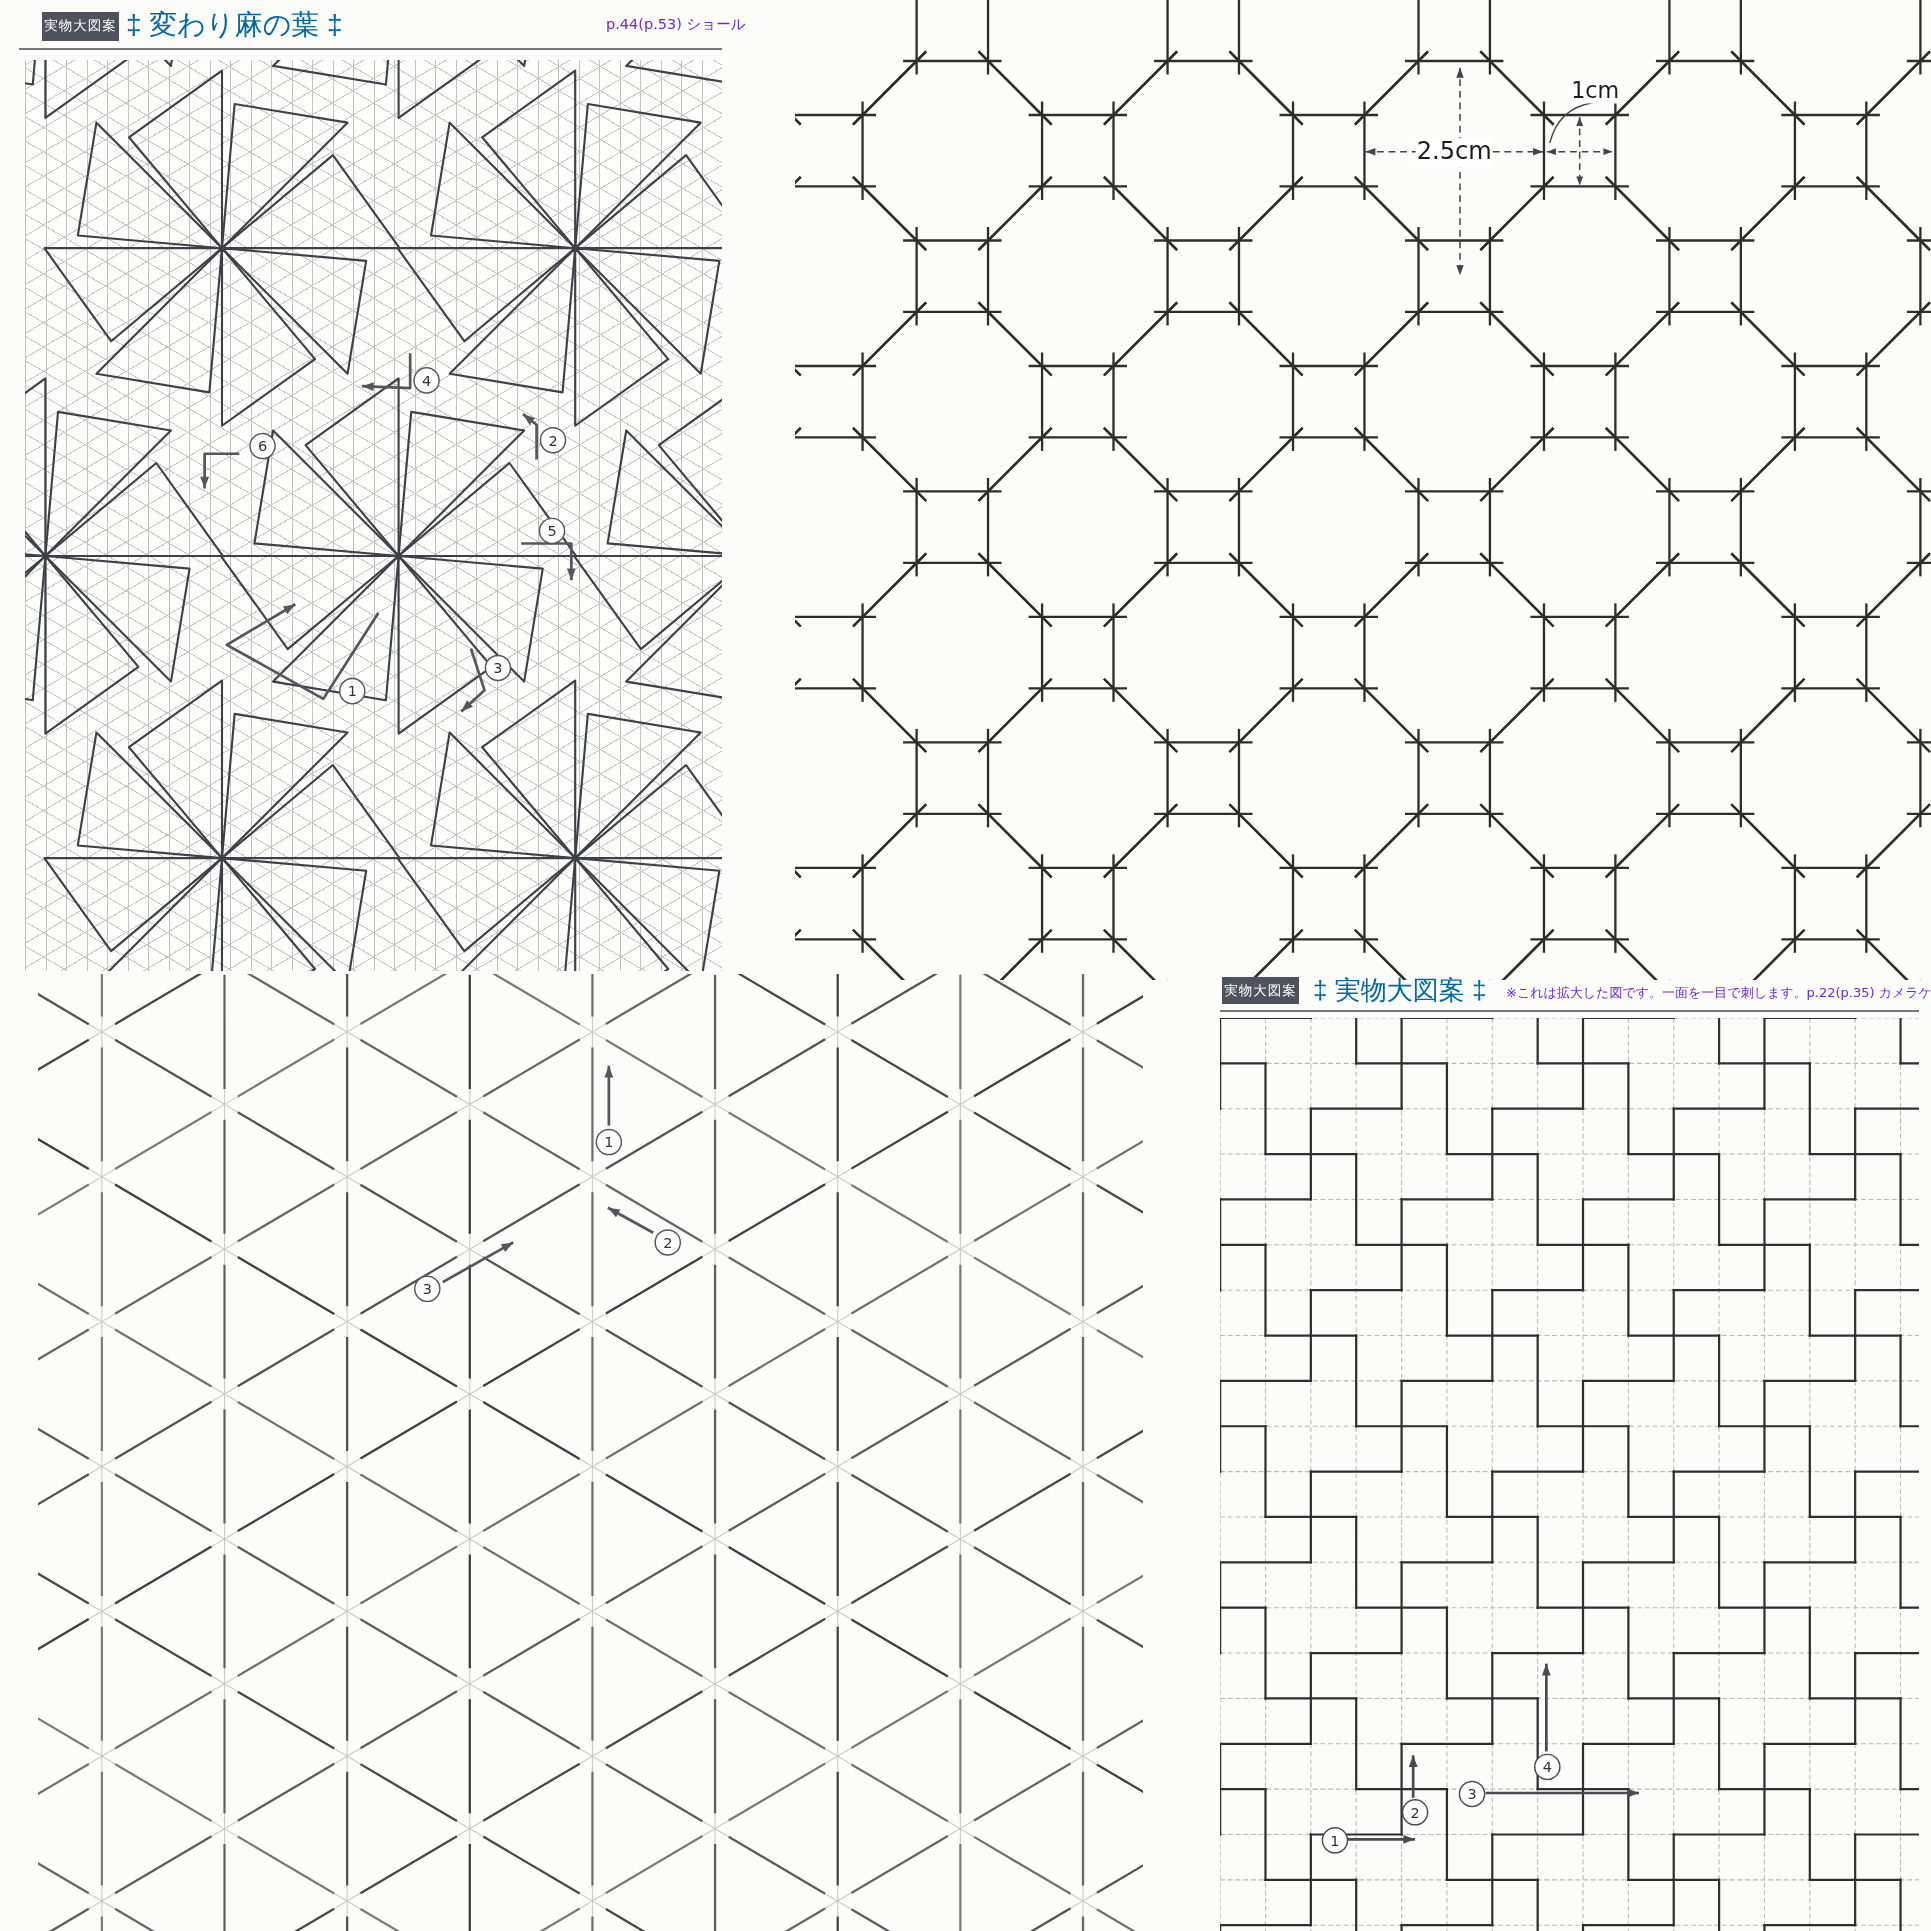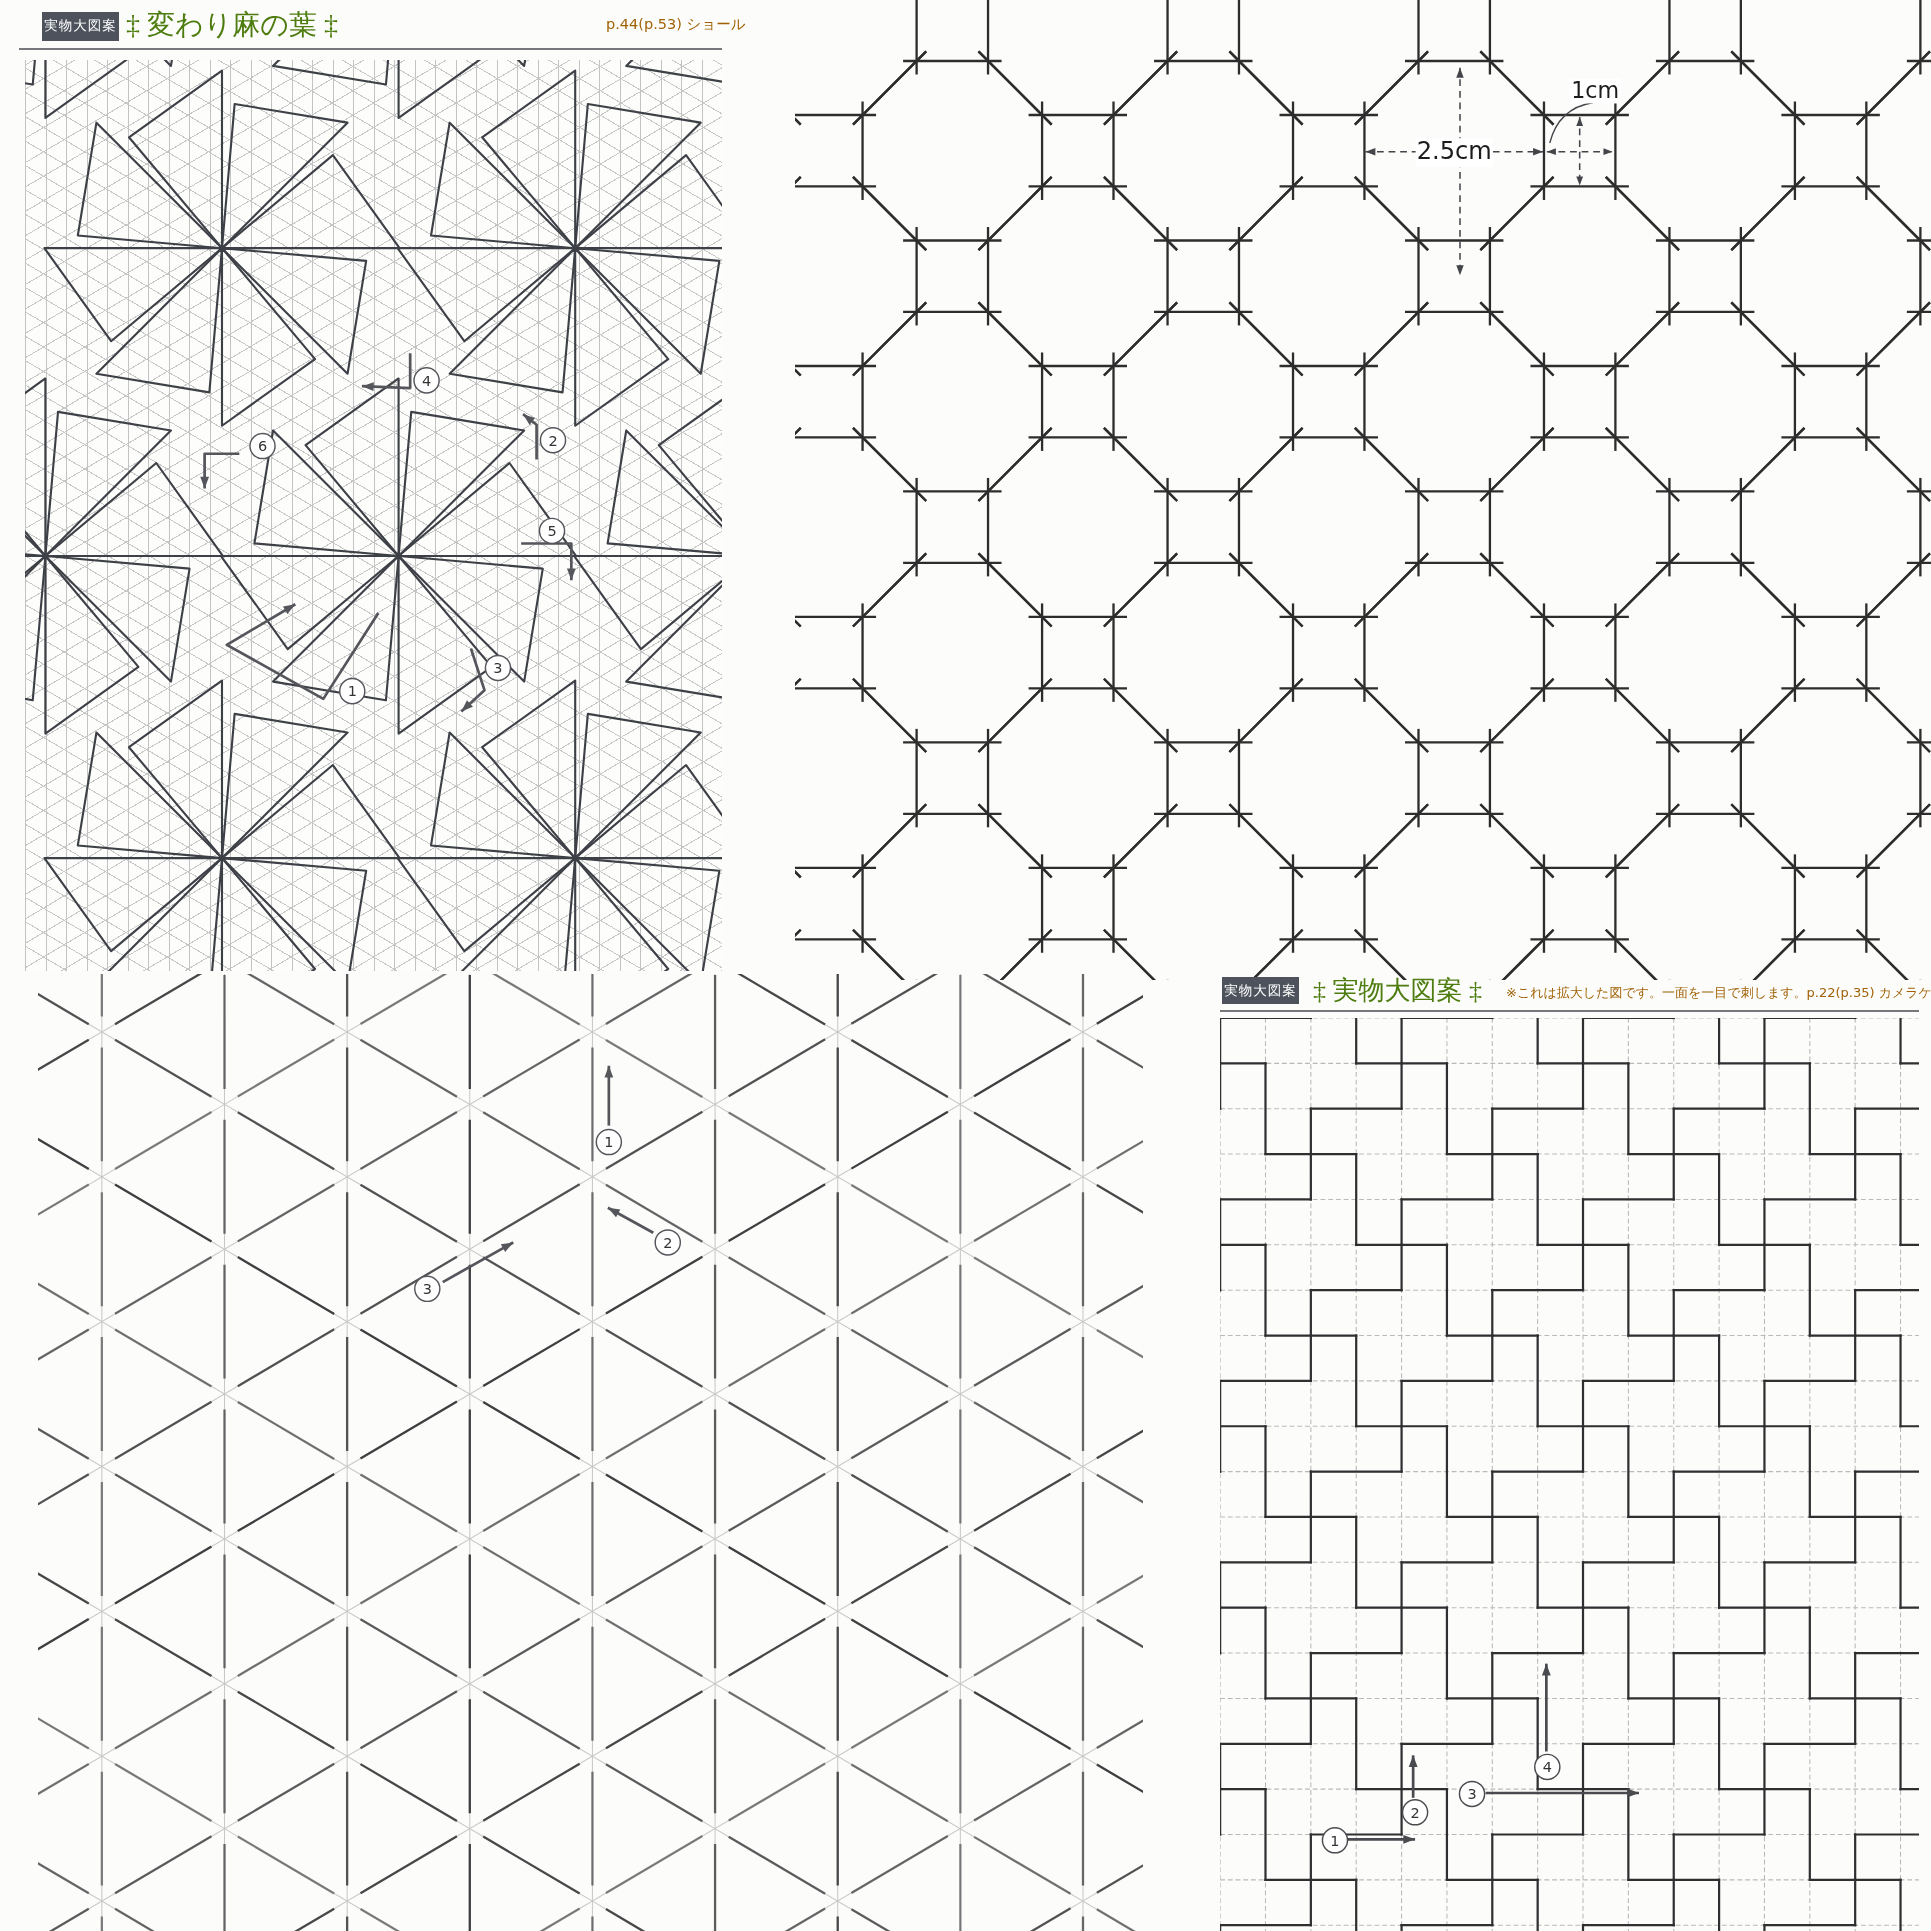--- a/index.html
+++ b/index.html
@@ -1,22 +1,22 @@
 <!DOCTYPE html>
 <html><head>
 <meta charset="utf-8">
 <style>
   html,body{margin:0;padding:0;background:#e8e8e6;}
   .page{position:relative;width:1931px;height:1931px;background:#fcfcfa;overflow:hidden;
         font-family:"DejaVu Sans",sans-serif;color:#222;text-align:center;}
   .abs{position:absolute;}
   .badge{background:#4d525c;color:#fff;display:flex;align-items:center;justify-content:center;
          font-size:13.5px;letter-spacing:1px;}
-  .ptitle{font-family:Liberation Serif, serif;color:#4d7c0f;white-space:nowrap;}
-  .pref{color:#a16207;white-space:nowrap;}
+  .ptitle{font-family:Liberation Sans, sans-serif;color:#0369a1;white-space:nowrap;}
+  .pref{color:#6d28d9;white-space:nowrap;}
   .rule{background:#77787c;height:1.9px;}
   .isogrid{background-color:#fdfdfb;background-image:
      repeating-linear-gradient(90deg,#c3c3c3 0 1px,transparent 1px 20.5px),
      repeating-linear-gradient(30.6deg,#c8c8c8 0 1px,transparent 1px 21px),
      repeating-linear-gradient(329.4deg,#c8c8c8 0 1px,transparent 1px 21px);}
   svg{position:absolute;overflow:hidden;}
   .dimtext{font-family:"DejaVu Sans",sans-serif;fill:#1c1c1c;}
 </style>
 </head>
 <body>

